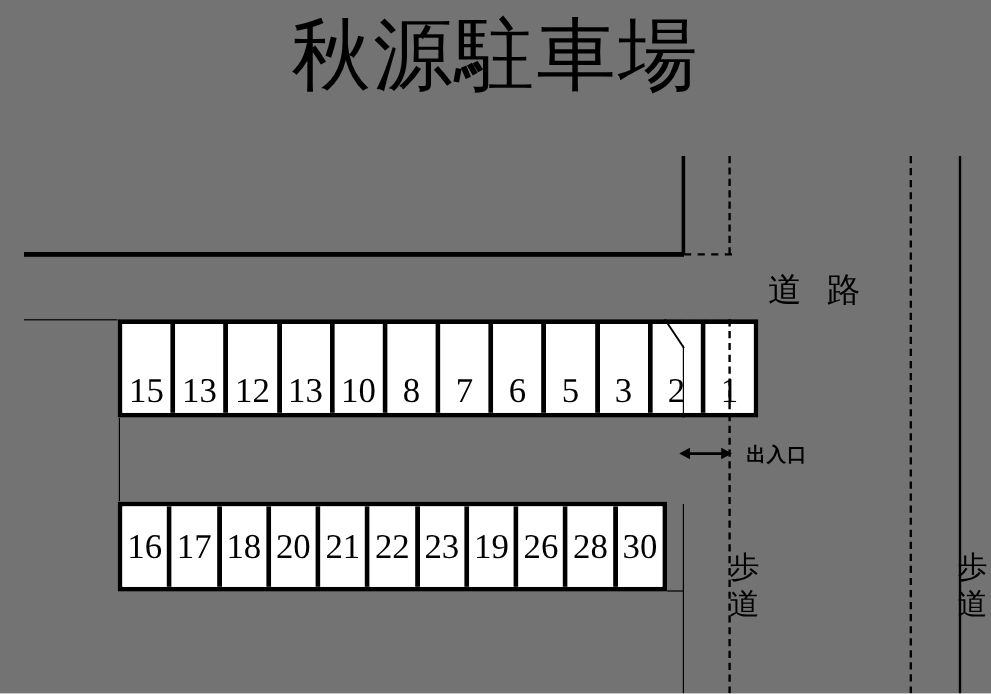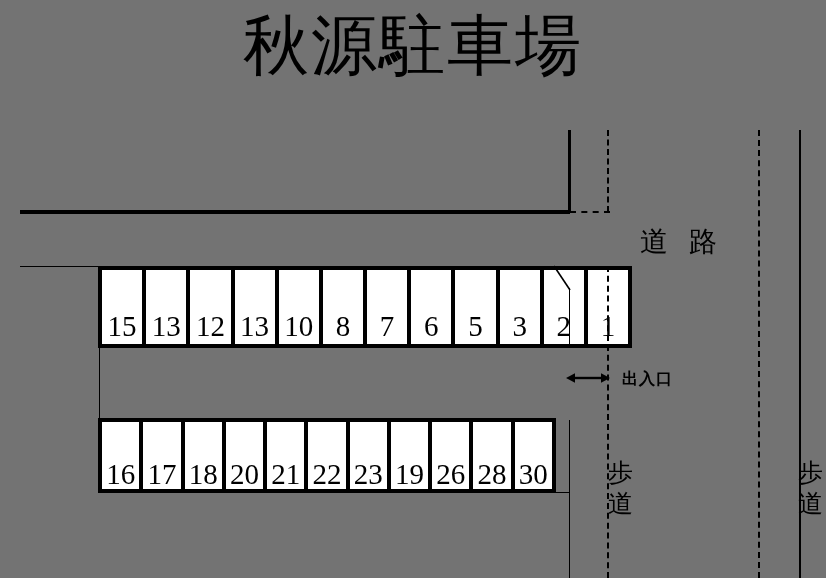--- a/index.html
+++ b/index.html
@@ -78,21 +78,21 @@
     border-right: none;
   }
   .park-row.labels-bottom .stall {
     display: flex;
     align-items: flex-end;
     justify-content: center;
     padding-bottom: 3px;
   }
   .park-row.labels-top .stall {
     display: flex;
-    align-items: flex-end;
+    align-items: center;
     justify-content: center;
     padding-top: 2px;
   }
   .stall-num { display: block; }
 
   
   .label-h {
     position: absolute;
     font-family: "DejaVu Sans", "Liberation Sans", sans-serif;
     font-size: 28px;

